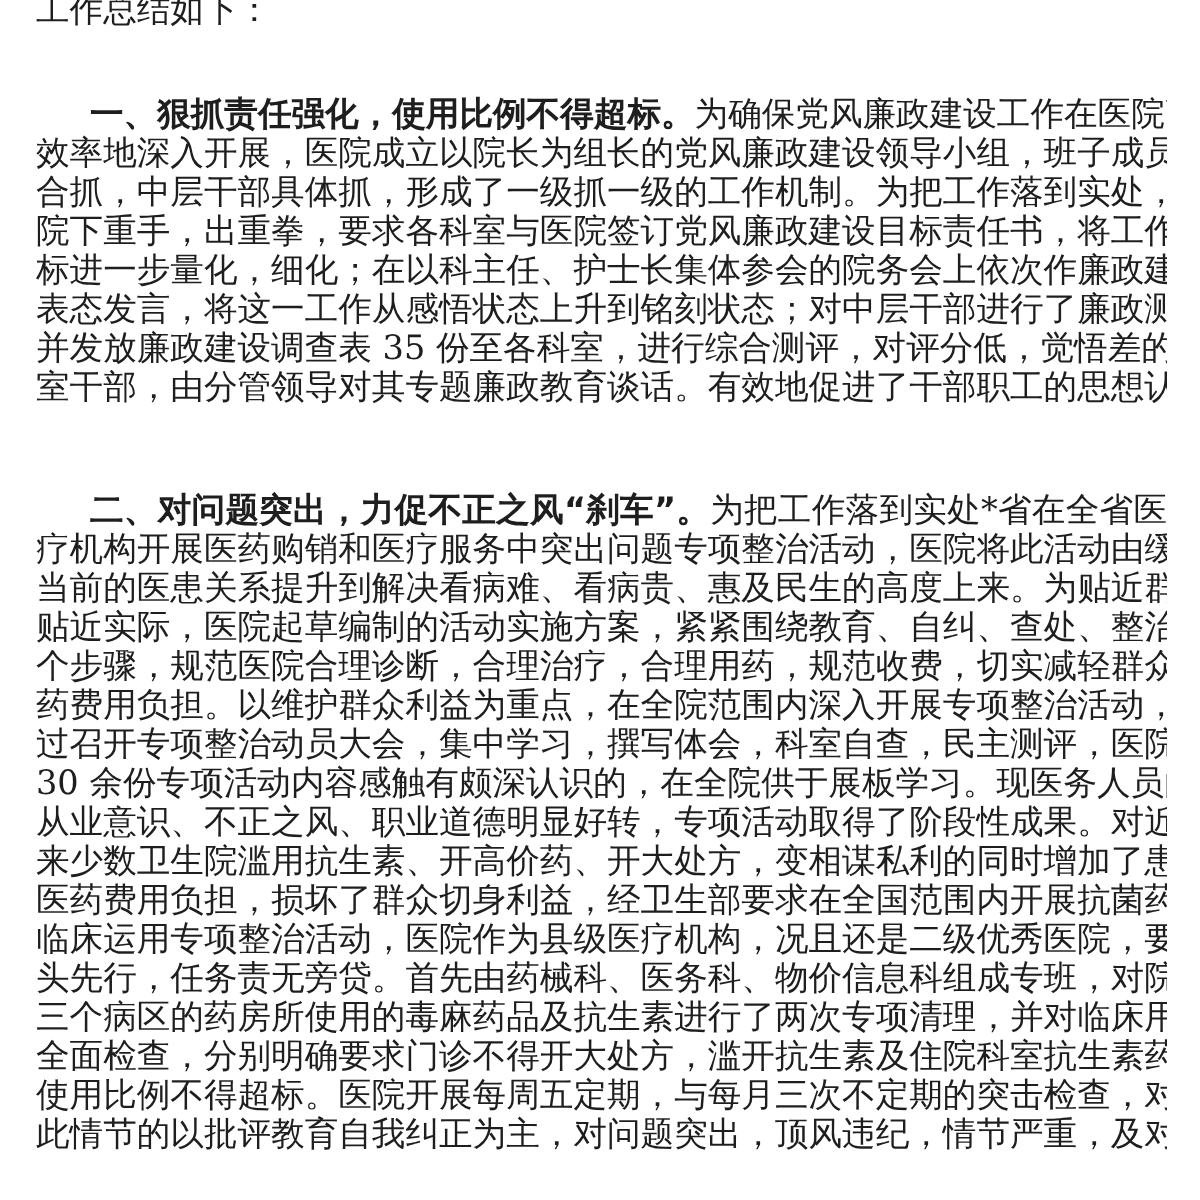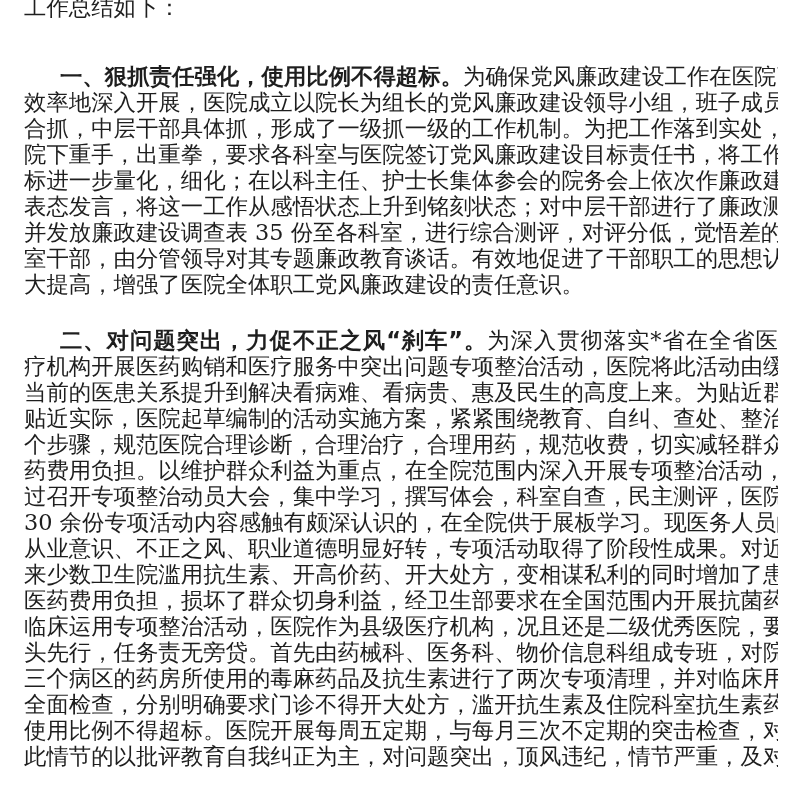--- a/index.html
+++ b/index.html
@@ -28,23 +28,22 @@
   <div class="line last" style="top:-6px;">工作总结如下：</div>
 
   <div class="line indent" style="top:63px;"><span class="heading-run">一、狠抓责任强化，使用比例不得超标。</span><span>为确保党风廉政建设工作在医院高</span></div>
   <div class="line" style="top:89px;">效率地深入开展，医院成立以院长为组长的党风廉政建设领导小组，班子成员综</div>
   <div class="line" style="top:115px;">合抓，中层干部具体抓，形成了一级抓一级的工作机制。为把工作落到实处，医</div>
   <div class="line" style="top:141px;">院下重手，出重拳，要求各科室与医院签订党风廉政建设目标责任书，将工作目</div>
   <div class="line" style="top:167px;">标进一步量化，细化；在以科主任、护士长集体参会的院务会上依次作廉政建设</div>
   <div class="line" style="top:193px;">表态发言，将这一工作从感悟状态上升到铭刻状态；对中层干部进行了廉政测评，</div>
   <div class="line" style="top:219px;">并发放廉政建设调查表 35 份至各科室，进行综合测评，对评分低，觉悟差的科</div>
   <div class="line" style="top:245px;">室干部，由分管领导对其专题廉政教育谈话。有效地促进了干部职工的思想认识</div>
-  <div class="line last" style="top:271px;">大提高，增强了医院全体职工党风廉政建设的责任意识。</div>
 
-  <div class="line indent" style="top:327px;"><span class="heading-run">二、对问题突出，力促不正之风“刹车”。</span><span>为深入贯彻落实*省在全省医</span></div>
+  <div class="line indent" style="top:327px;"><span class="heading-run">二、对问题突出，力促不正之风“刹车”。</span><span>为把工作落到实处*省在全省医</span></div>
   <div class="line" style="top:353px;">疗机构开展医药购销和医疗服务中突出问题专项整治活动，医院将此活动由缓解</div>
   <div class="line" style="top:379px;">当前的医患关系提升到解决看病难、看病贵、惠及民生的高度上来。为贴近群众，</div>
   <div class="line" style="top:405px;">贴近实际，医院起草编制的活动实施方案，紧紧围绕教育、自纠、查处、整治四</div>
   <div class="line" style="top:431px;">个步骤，规范医院合理诊断，合理治疗，合理用药，规范收费，切实减轻群众医</div>
   <div class="line" style="top:457px;">药费用负担。以维护群众利益为重点，在全院范围内深入开展专项整治活动，通</div>
   <div class="line" style="top:483px;">过召开专项整治动员大会，集中学习，撰写体会，科室自查，民主测评，医院将</div>
   <div class="line" style="top:509px;">30 余份专项活动内容感触有颇深认识的，在全院供于展板学习。现医务人员的</div>
   <div class="line" style="top:535px;">从业意识、不正之风、职业道德明显好转，专项活动取得了阶段性成果。对近年</div>
   <div class="line" style="top:561px;">来少数卫生院滥用抗生素、开高价药、开大处方，变相谋私利的同时增加了患者</div>
   <div class="line" style="top:587px;">医药费用负担，损坏了群众切身利益，经卫生部要求在全国范围内开展抗菌药物</div>

